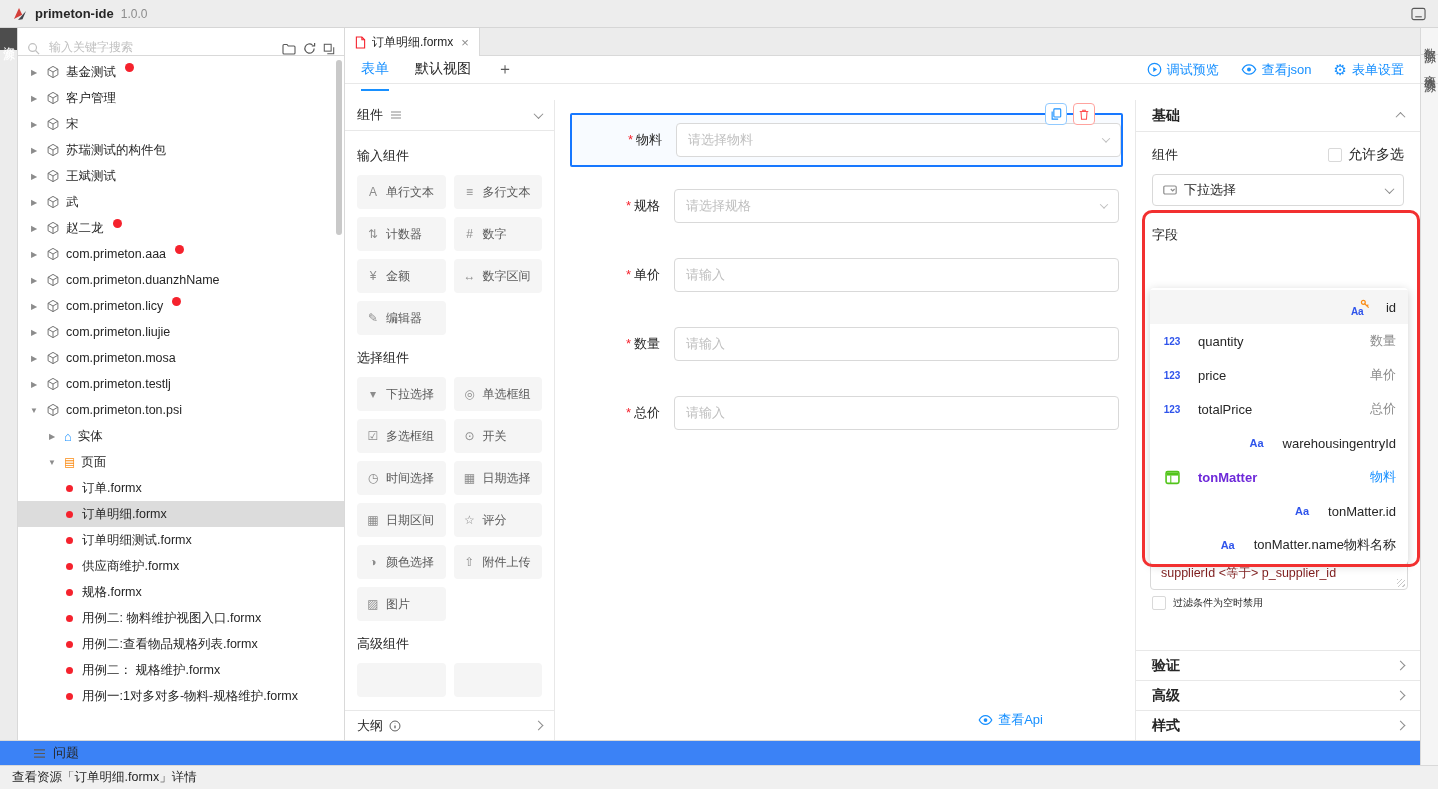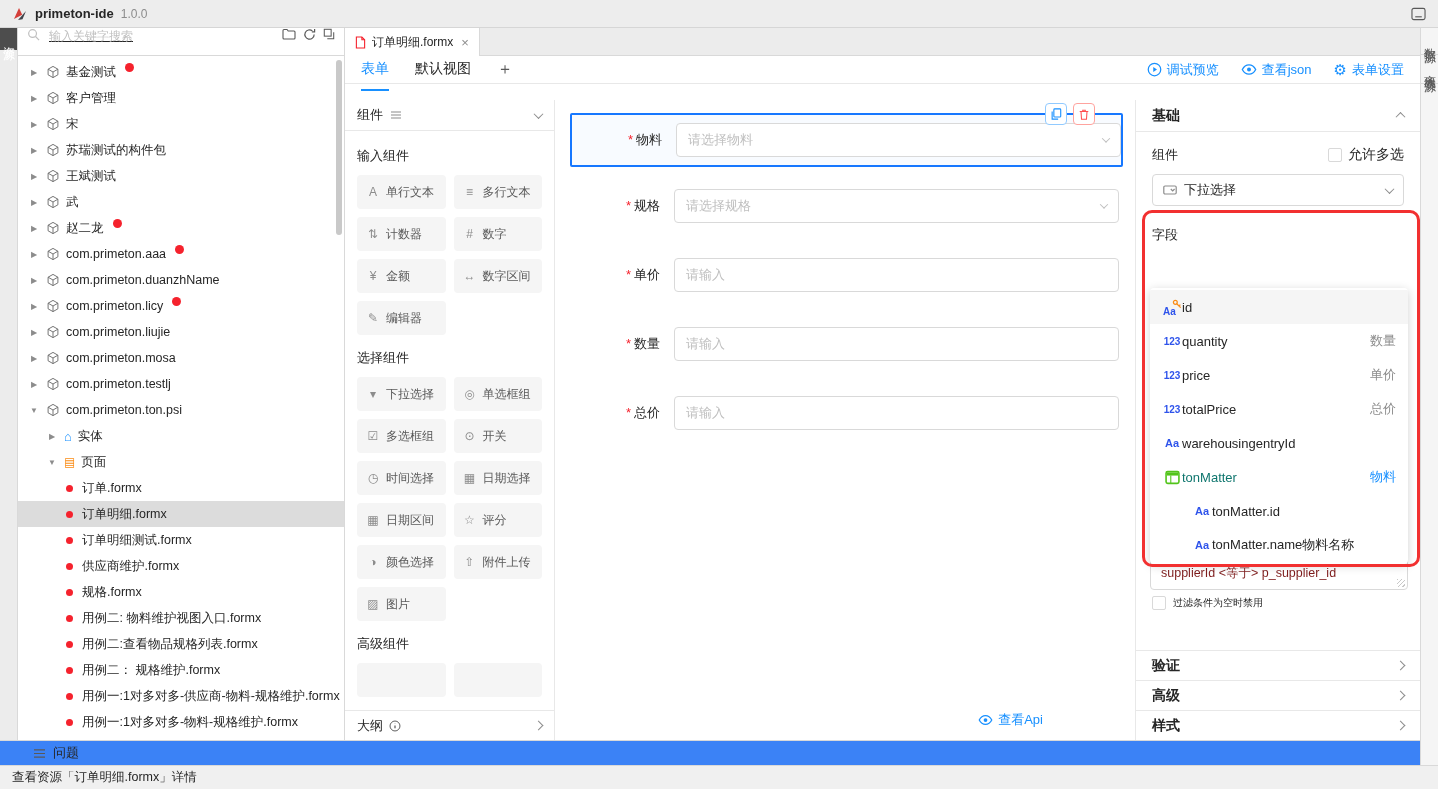--- a/index.html
+++ b/index.html
@@ -18,21 +18,21 @@
   .left-rail{position:absolute;top:28px;left:0;width:18px;bottom:49px;background:#ececec;border-right:1px solid #d9d9d9;}
   .rail-tab{writing-mode:vertical-rl;background:#4d4d4d;color:#fff;font-size:12px;
             padding:9px 0;width:100%;display:flex;justify-content:center;letter-spacing:2px;}
   .right-rail{position:absolute;top:28px;right:0;width:18px;bottom:24px;background:#f5f5f5;
               border-left:1px solid #d9d9d9;display:flex;flex-direction:column;align-items:center;}
   .rail-item{writing-mode:vertical-rl;font-size:12px;color:#595959;padding:10px 0;letter-spacing:2px;
              border-bottom:1px solid #d9d9d9;width:100%;display:flex;justify-content:center;}
 
   
   .sidebar{position:absolute;top:28px;left:18px;width:327px;bottom:49px;background:#fff;border-right:1px solid #d9d9d9;}
-  .search-row{height:28px;border-bottom:1px solid #d9d9d9;display:flex;align-items:flex-start;padding:0 9px;gap:7px;text-decoration:underline;}
+  .search-row{height:28px;border-bottom:1px solid #d9d9d9;display:flex;align-items:flex-end;padding:0 9px;gap:7px;}
   .search-input{border:none;outline:none;flex:1;font-size:12px;background:transparent;min-width:0;color:#262626;}
   .search-input::placeholder{color:#c0c0c0;}
   .s-icn{display:flex;align-items:center;flex:0 0 auto;}
   .tree{position:absolute;top:28px;left:0;right:0;bottom:0;overflow:hidden;padding-top:3px;}
   .tree-item{height:26px;display:flex;align-items:center;font-size:12.5px;gap:6px;white-space:nowrap;}
   .tree-item.sel{background:#dcdcdc;}
   .arrow{width:12px;flex:0 0 12px;font-size:8px;color:#8c8c8c;text-align:center;}
   .nicon{display:flex;align-items:center;}
   .ic-entity{color:#1890ff;font-size:13px;line-height:1;}
   .ic-page{color:#fa8c16;font-size:12px;line-height:1;}
@@ -99,26 +99,26 @@
   .prow{display:flex;align-items:center;justify-content:space-between;font-size:13px;margin-bottom:10px;}
   .chk-wrap{display:flex;align-items:center;gap:6px;font-size:14px;}
   .chk{width:14px;height:14px;border:1px solid #d9d9d9;border-radius:2px;background:#fff;flex:0 0 14px;}
   .pselect{height:32px;border:1px solid #d9d9d9;border-radius:4px;display:flex;align-items:center;gap:7px;
            padding:0 10px;font-size:13px;background:#fff;}
   .pselect .chev{margin-left:auto;}
   .pselect.focus{border-color:#1890ff;box-shadow:0 0 0 2px rgba(24,144,255,.12);}
   .plabel{font-size:13px;margin:20px 0 8px;}
   .dropdown{position:absolute;top:188px;left:14px;right:12px;height:276px;background:#fff;border-radius:4px;
             box-shadow:0 2px 10px rgba(0,0,0,.18);padding:2px 0;z-index:15;overflow:hidden;}
-  .opt{height:34px;display:flex;align-items:center;gap:0;padding:0 12px;font-size:13px;}
+  .opt{height:34px;display:flex;align-items:center;gap:16px;padding:0 12px;font-size:13px;justify-content:flex-end;}
   .opt.active{background:#f5f5f5;}
   .opt.indent{padding-left:42px;}
   .oicon{width:20px;flex:0 0 20px;display:flex;align-items:center;justify-content:center;}
   .onote{margin-left:auto;color:#8c8c8c;font-size:13px;}
-  .opt.accent .oname{color:#0f766e;font-weight:400;}
+  .opt.accent .oname{color:#6d28d9;font-weight:700;}
   .opt.accent .onote{color:#1890ff;}
   .tkw{position:relative;width:18px;height:17px;display:inline-block;}
   .tkw svg{position:absolute;right:-1px;top:0;}
   .tkw .taa{position:absolute;left:0;bottom:-1px;font-size:10px;font-weight:700;color:#2f54eb;}
   .tnum{font-size:10px;font-weight:700;color:#2f54eb;}
   .tstr{font-size:11px;font-weight:700;color:#2f54eb;}
   .filter-input{position:absolute;top:456px;left:14px;right:12px;height:34px;border:1px solid #d9d9d9;border-radius:4px;
                 display:flex;align-items:center;padding:0 10px;font-size:12.5px;color:#7f1d1d;background:#fff;z-index:1;}
   .filter-input::after{content:"";position:absolute;right:2px;bottom:2px;width:8px;height:8px;
                 background:repeating-linear-gradient(135deg,#c9c9c9 0 1px,transparent 1px 3px);}
@@ -422,28 +422,20 @@
             <span class="dot"></span>
           </span>
     <span class="nlabel">用例二： 规格维护.formx</span>
 
   </div>
         <div class="tree-item" style="padding-left: 46px;">
 
     <span class="nicon">
             <span class="dot"></span>
           </span>
-    <span class="nlabel">用例一:1对多对多-供应商-物料-规格维护.formx</span>
-
-  </div>
-        <div class="tree-item" style="padding-left: 46px;">
-
-    <span class="nicon">
-            <span class="dot"></span>
-          </span>
     <span class="nlabel">用例一:1对多对多-物料-规格维护.formx</span>
 
   </div>
       </div>
     <div class="side-scrollbar"></div>
   </aside>
 
   <main class="main">
     <div class="tabbar">
       <div class="etab">

